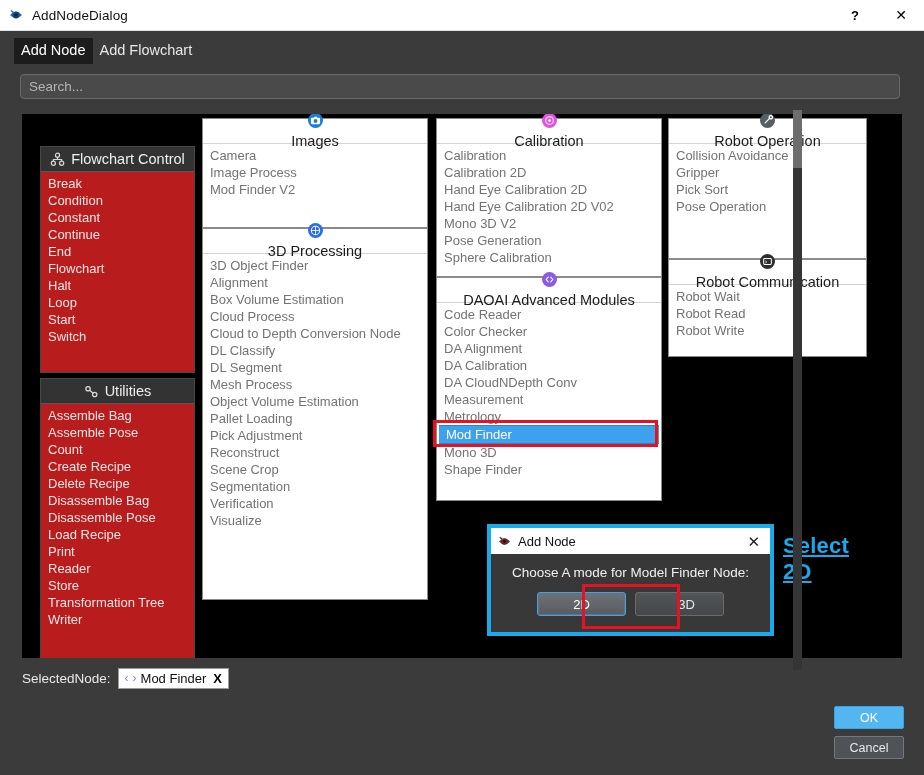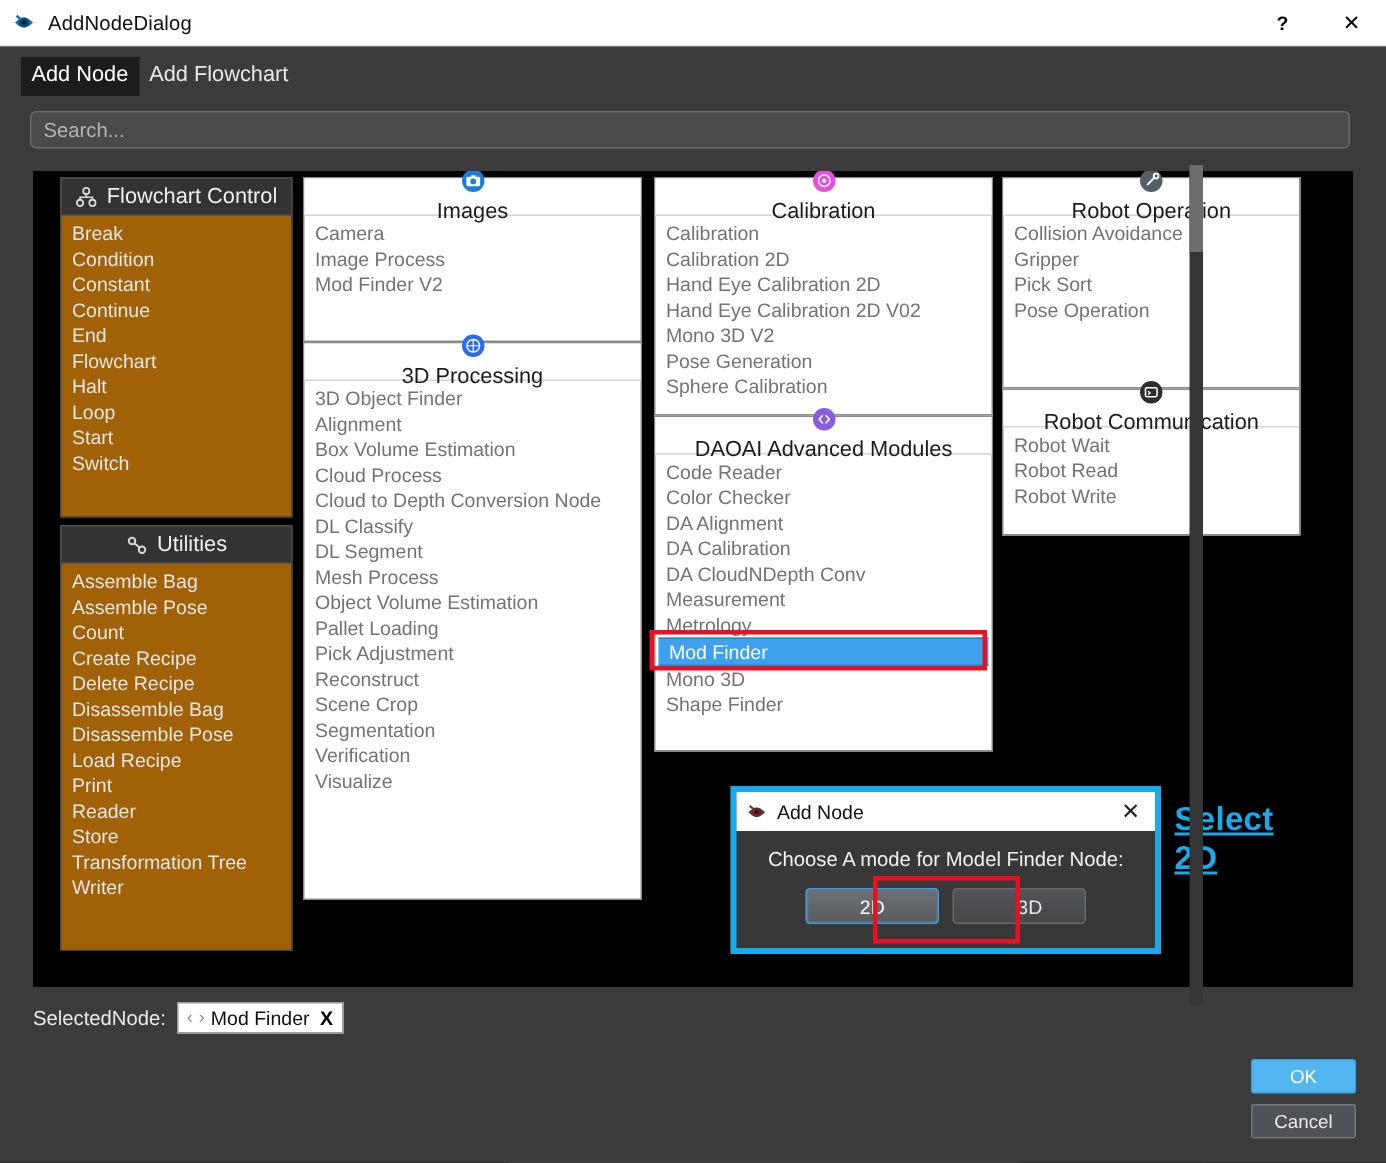--- a/index.html
+++ b/index.html
@@ -72,21 +72,21 @@
     height: 25px; gap: 6px;
   }
   .panel .phead .ptitle { font-size: 14.5px; line-height: 1; }
   .panel .plist { padding: 3px 0 0 0; overflow: hidden; }
   .panel .pitem {
     font-size: 13px; line-height: 17px; padding: 0 0 0 7px;
     white-space: nowrap;
   }
 
   
-  .panel.dark { background: #a16207; border: 1px solid #474747; }
+  .panel.dark { background: #b91c1c; border: 1px solid #474747; margin-top: 28px; }
   .panel.dark .phead { background: #333333; color: #efefef; border-bottom: 1px solid #565656; }
   .panel.dark .pitem { color: #e6e6e6; }
 
   
   .panel.light { background: #ffffff; border: 1px solid #8b8b8b; }
   .panel.light .phead { background: #ffffff; color: #1b1b1b; border-bottom: 1px solid #d4d4d4; flex-direction: column; }
   .panel.light .pitem { color: #737373; }
   .panel.light .pitem.selected {
     background: #3ea1ee; color: #ffffff;
     border-top: 1px solid #2a86cc; border-bottom: 1px solid #2a86cc;

